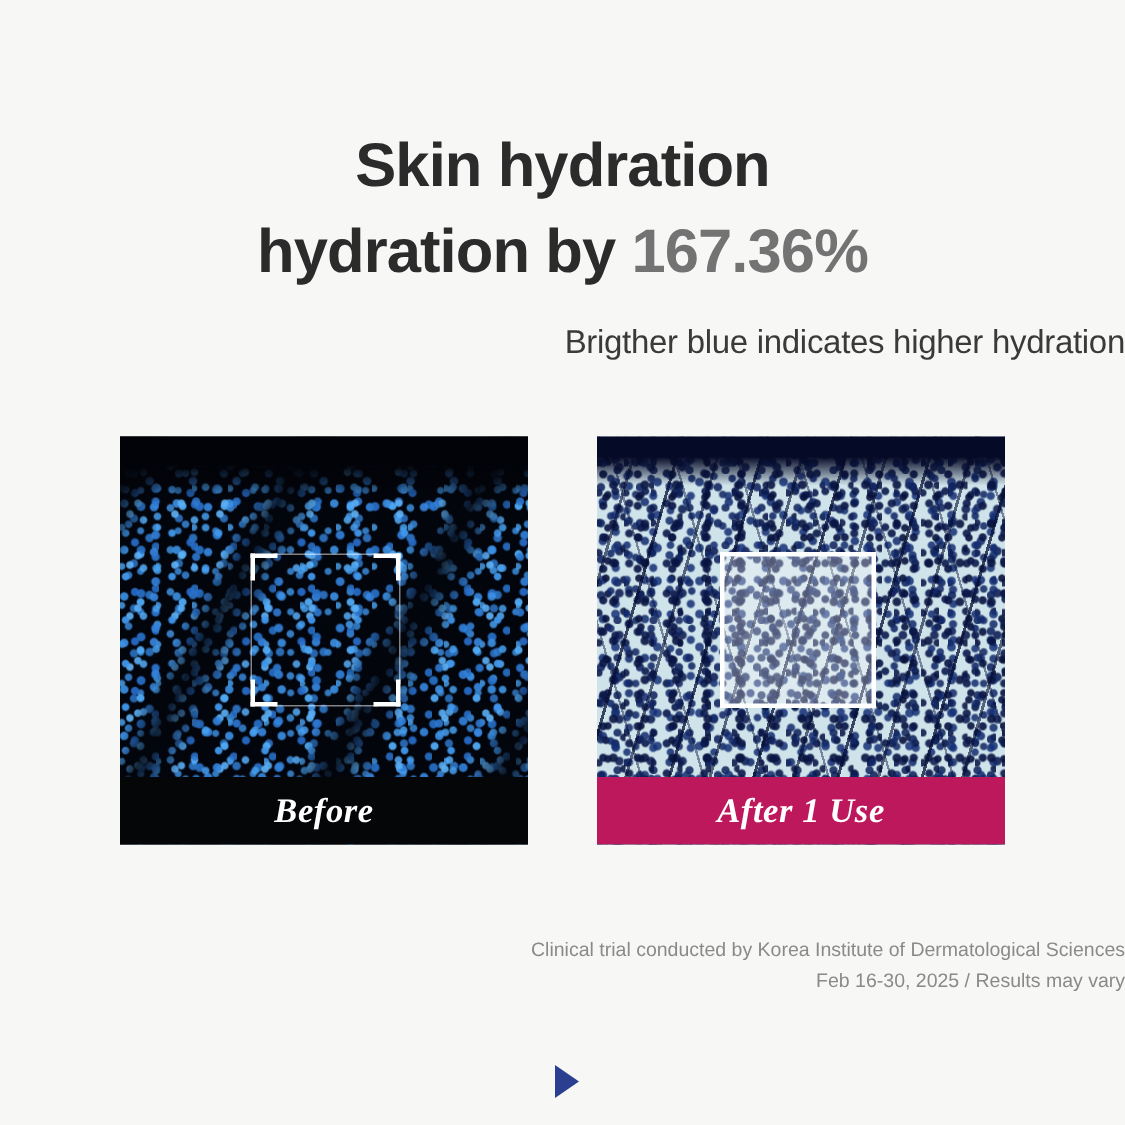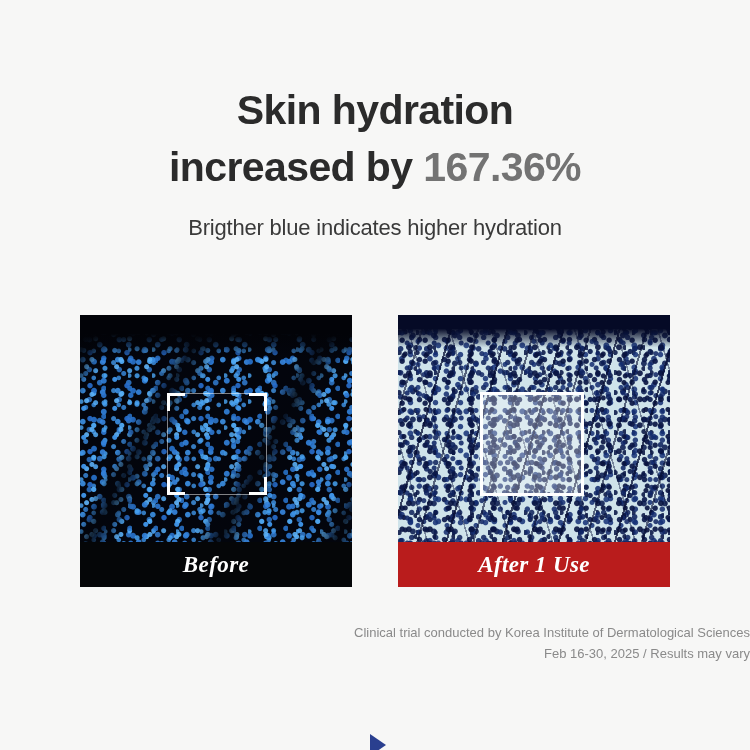--- a/index.html
+++ b/index.html
@@ -18,27 +18,27 @@
     font-size:41px;font-weight:bold;
     color:#2b2b2b;
     letter-spacing:-0.6px;
     line-height:57px;
   }
   .headline .line{display:block;white-space:nowrap;}
   .accent{color:#737373;}
 
   .subtitle{
     position:absolute;left:0;top:215px;width:750px;
-    text-align:center;
+    text-align:right;
     font-size:22px;color:#3a3a3a;font-weight:normal;
     letter-spacing:-0.2px;
   }
 
   
-  .panels{position:absolute;left:0;top:291px;width:750px;height:275px;margin-top:24px;}
+  .panels{position:absolute;left:0;top:291px;width:750px;height:275px;}
 
   .panel{
     position:absolute;top:0;width:272px;height:272px;
     overflow:hidden;
   }
   .panel-before{left:80px;background:#04060f;}
   .panel-after{left:398px;background:#0a1433;}
 
   .tex{position:absolute;inset:0;}
 
@@ -147,21 +147,21 @@
   
   .band{
     position:absolute;left:0;bottom:0;width:100%;height:45px;
     display:flex;align-items:center;justify-content:center;
     font-family:"Liberation Serif", serif;
     font-style:italic;font-weight:bold;
     font-size:23px;color:#ffffff;
     letter-spacing:.4px;
   }
   .band-before{background:#050608;}
-  .band-after{background:#b91c1c;}
+  .band-after{background:#be185d;}
 
   
   .arrow{
     position:absolute;left:370px;top:419px;
     width:0;height:0;
     border-top:11px solid transparent;
     border-bottom:11px solid transparent;
     border-left:16px solid #2a3f8f;
   }
 
@@ -173,21 +173,21 @@
   }
   .footer span{display:block;}
 </style>
 </head>
 <body>
 
 <div class="page">
 
   <div class="headline">
     <span class="line">Skin hydration</span>
-    <span class="line"><span>increased by </span><span class="accent">167.36%</span></span>
+    <span class="line"><span>hydration by </span><span class="accent">167.36%</span></span>
   </div>
 
   <div class="subtitle">Brigther blue indicates higher hydration</div>
 
   <div class="panels">
 
     <div class="panel panel-before">
       <div class="tex tex-before"></div>
       <div class="roi roi-before">
         <span class="edge e-t"></span>

